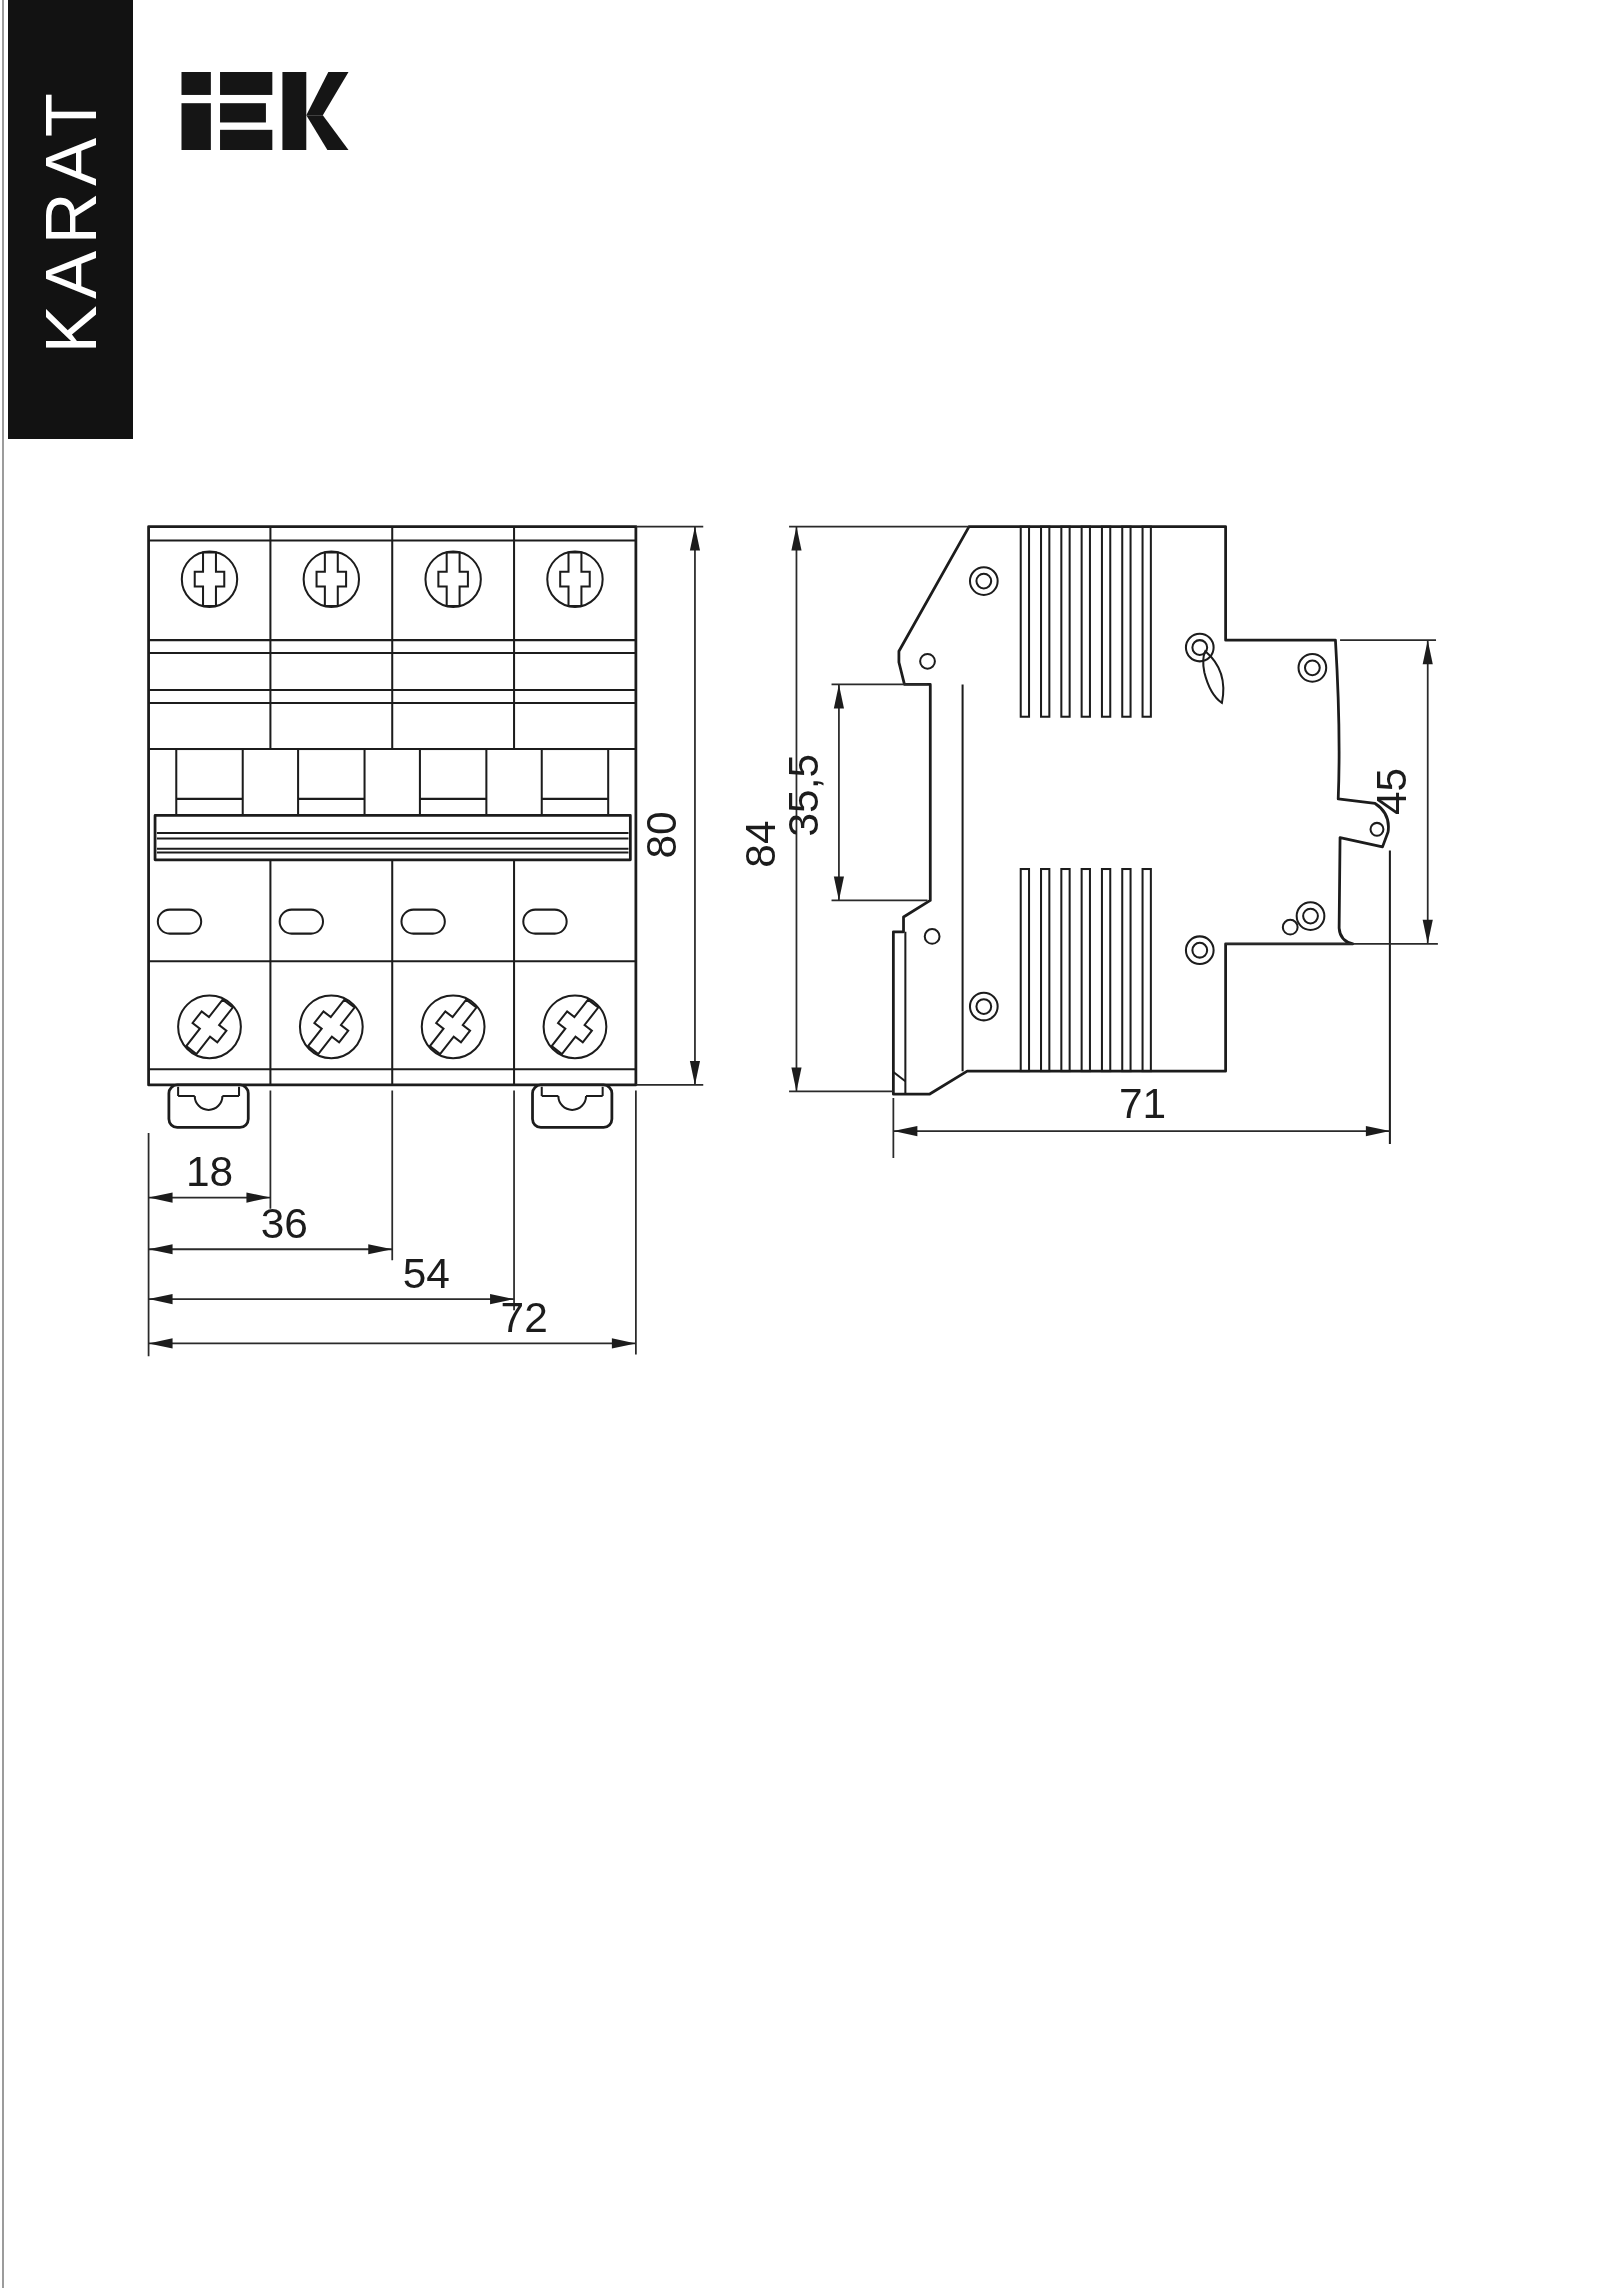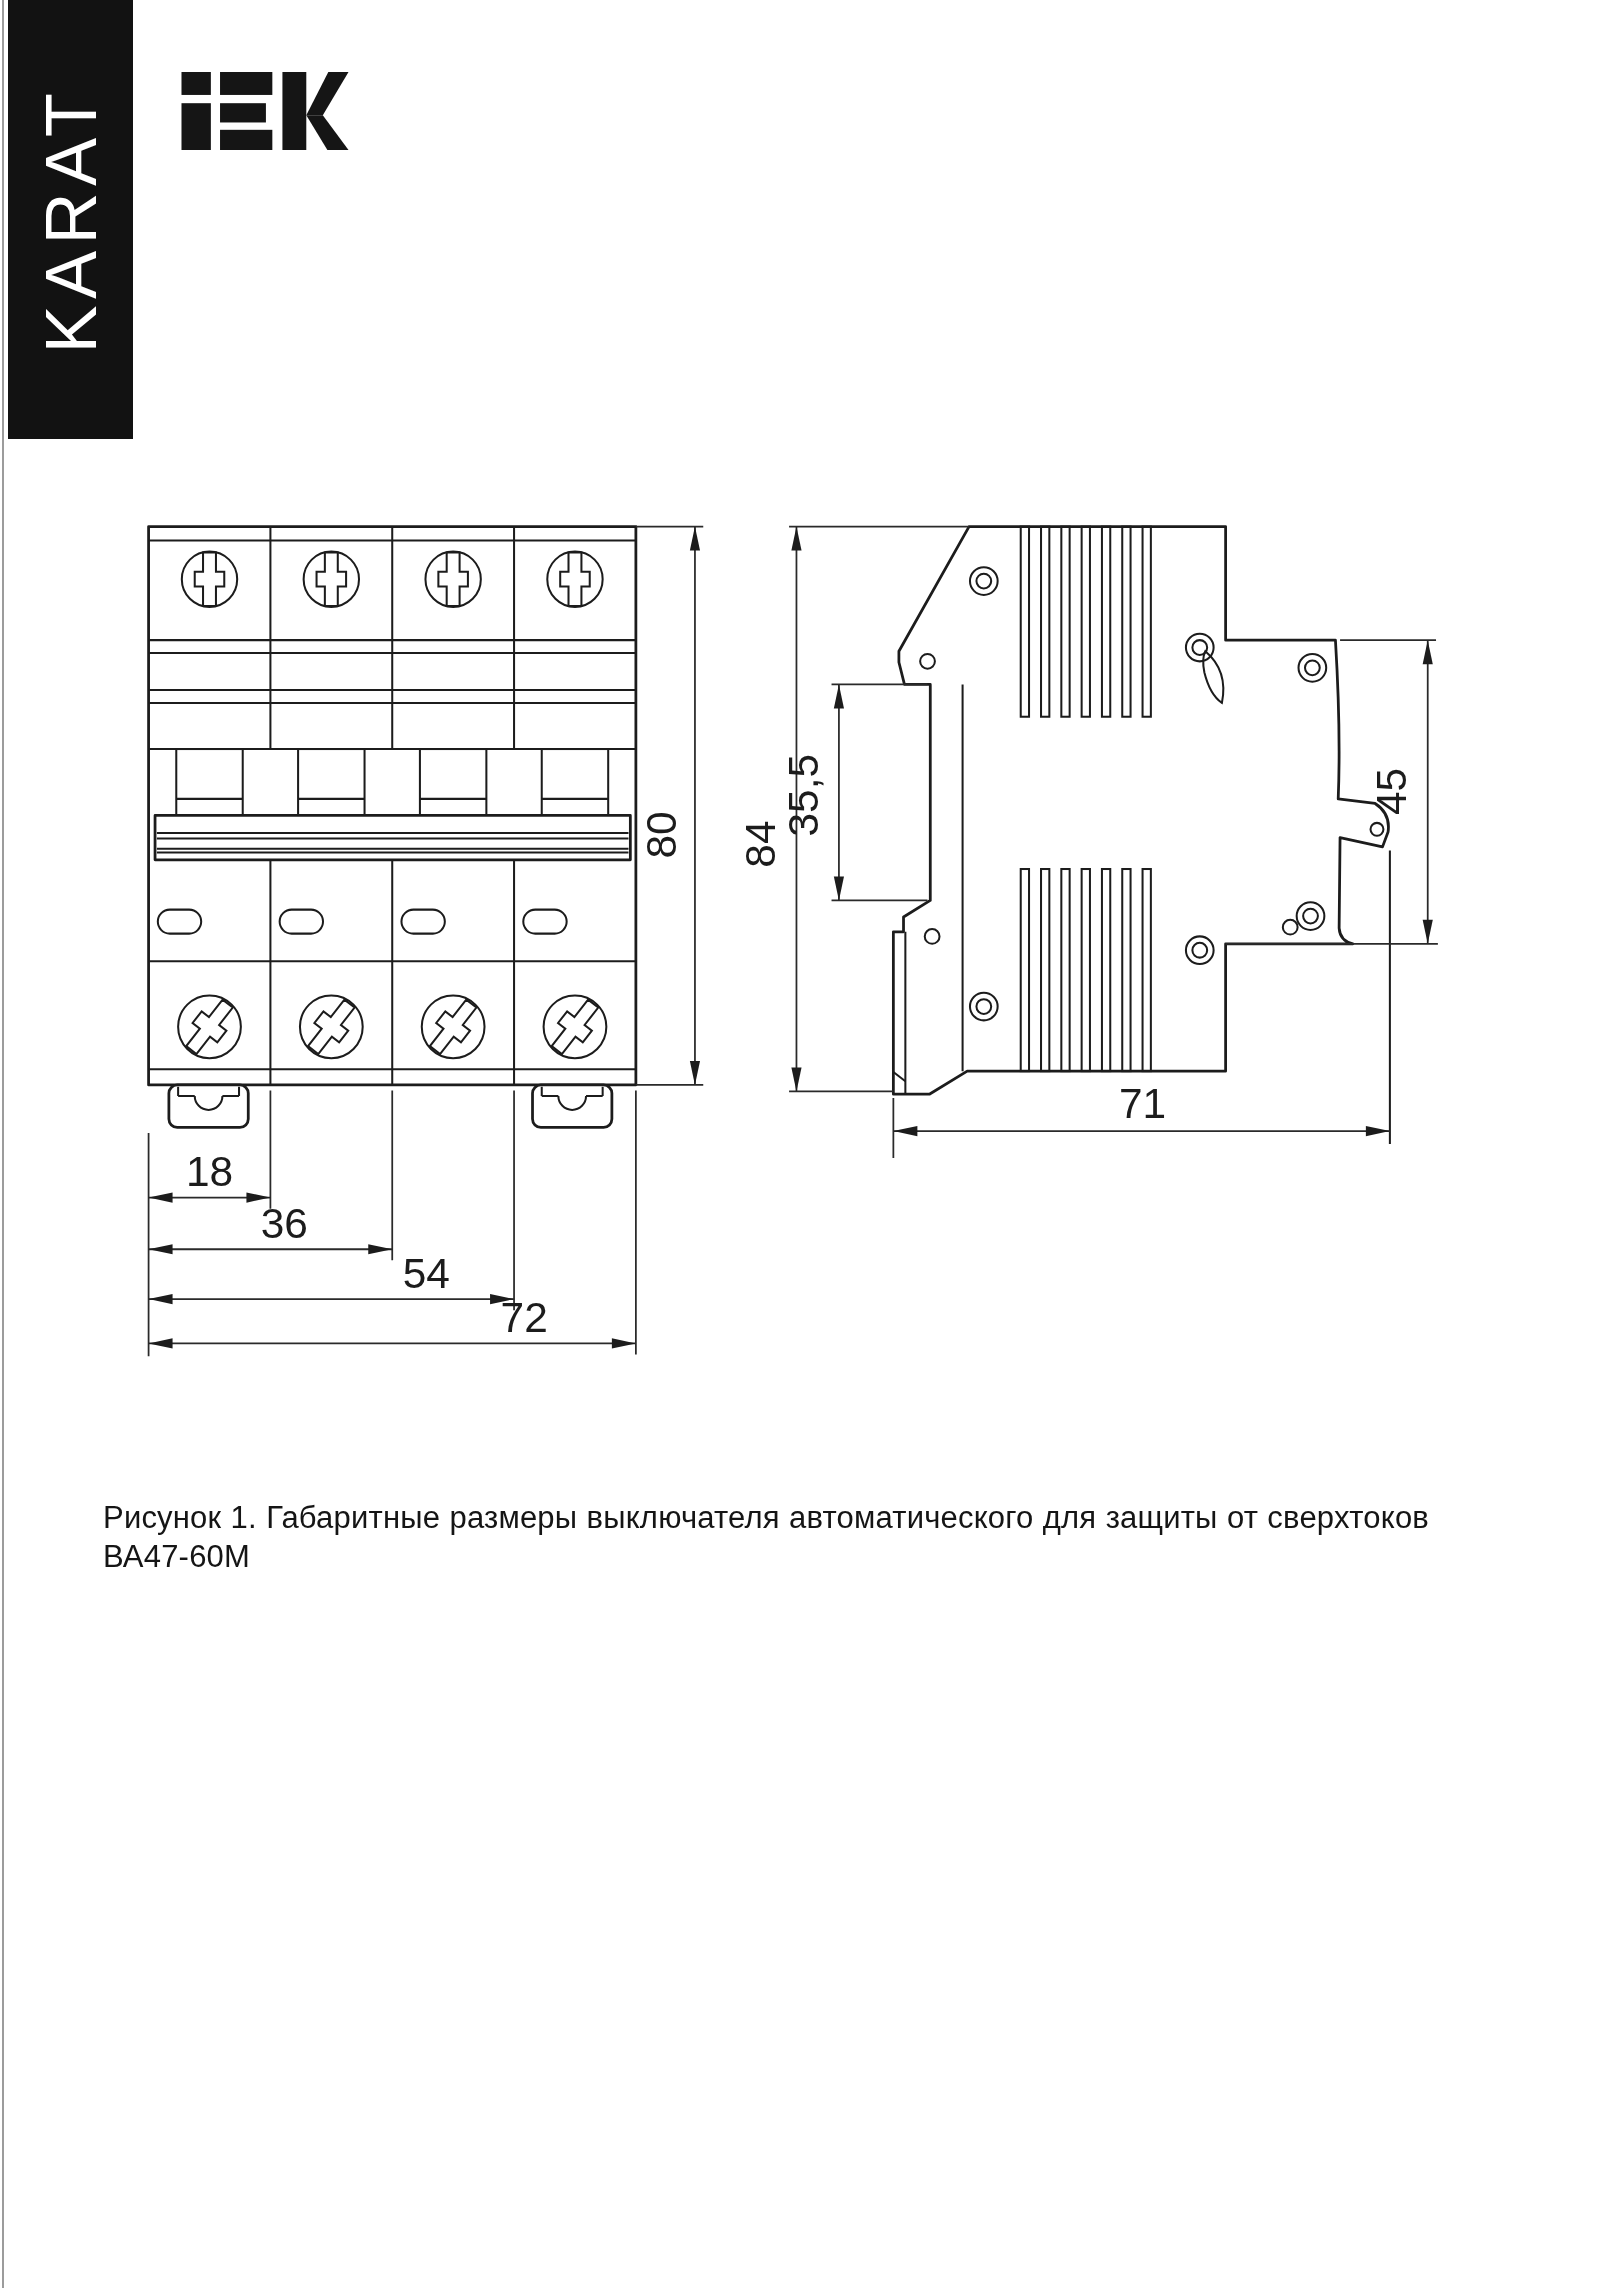--- a/index.html
+++ b/index.html
@@ -256,16 +256,15 @@
 
       <g>
         <path class="dim" d="M968,1190 V1255 M968,1226 H1506"></path>
         <use href="#arr" transform="translate(968,1226) rotate(-90)"></use>
         <use href="#arr" transform="translate(1506,1226) rotate(90)"></use>
         <text class="dimtxt" x="1238" y="1212" text-anchor="middle">71</text>
       </g>
     </g>
   </svg>
 
-  <div class="caption">Рисунок 1. Габаритные размеры выключателя автоматического для защиты от сверхтоков ВА47-60М</div>
 
 </div>
 
 
 </body></html>

